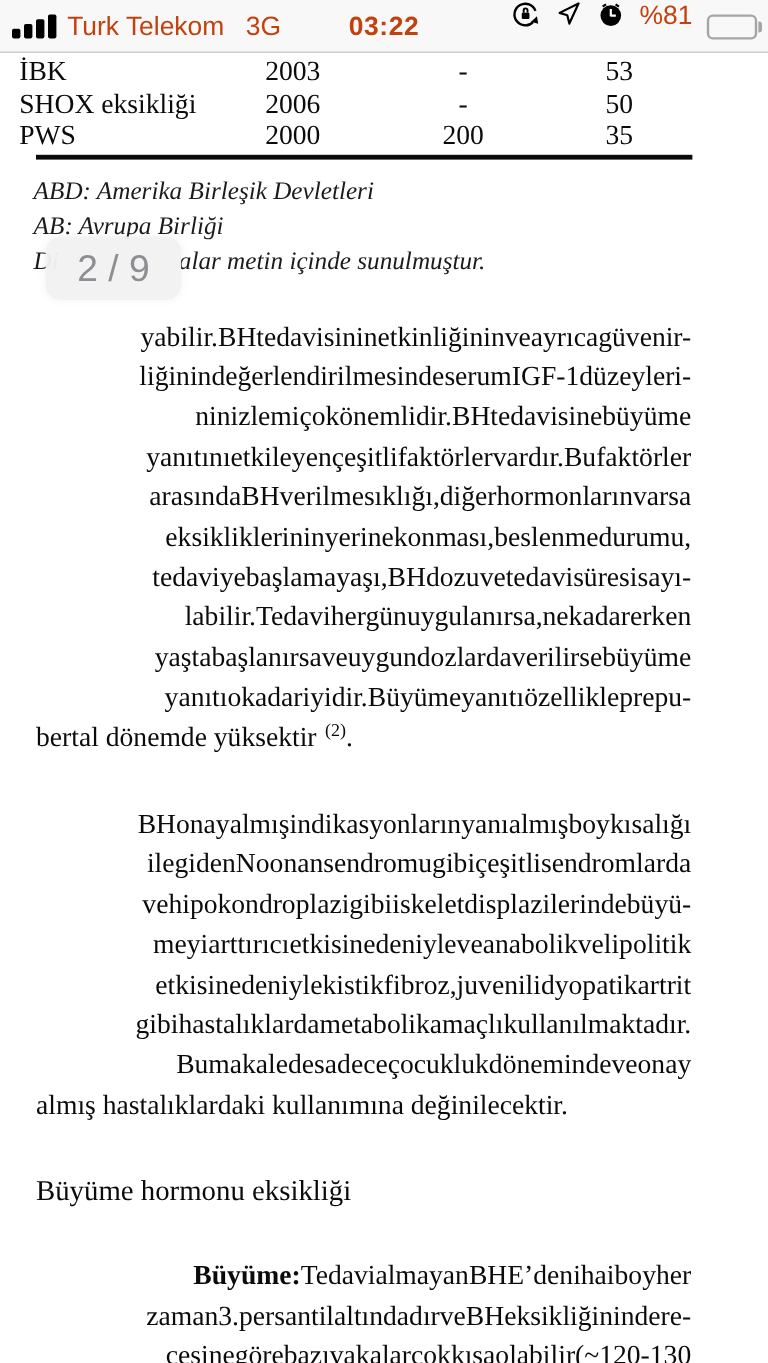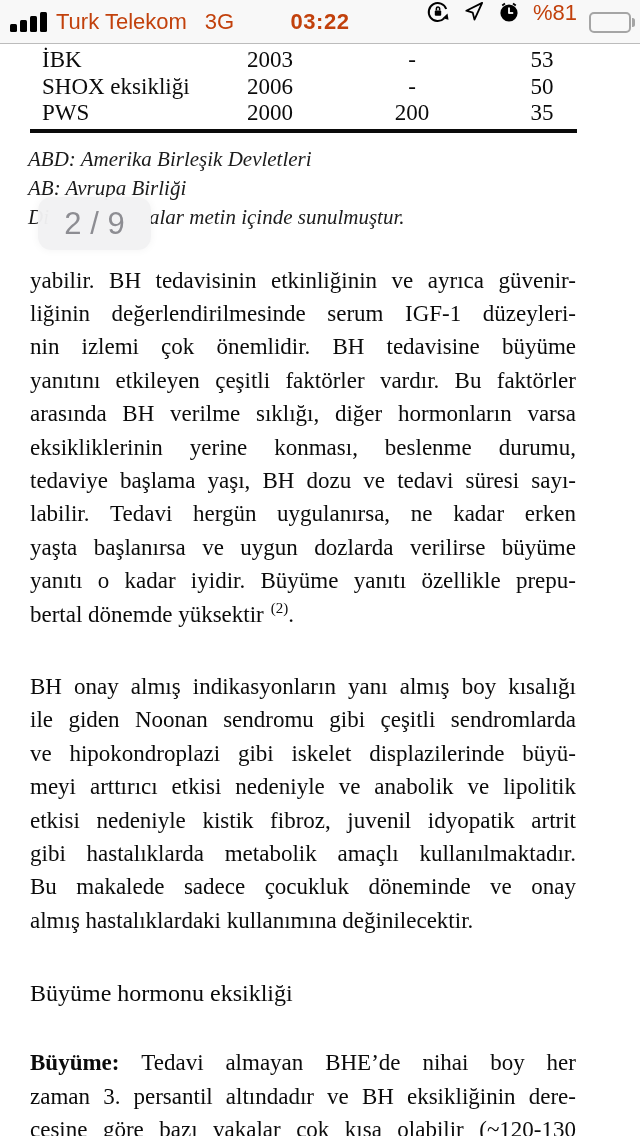--- a/index.html
+++ b/index.html
@@ -29,39 +29,39 @@
   .sb-right svg{display:block}
   .battery{display:flex;align-items:center}
   .battery-body{
     width:42px;height:21px;border:2px solid #a5a5a5;border-radius:5px;
     box-sizing:border-box;padding:1.5px;background:#f8f8f8;
   }
   .battery-fill{height:100%;width:81%;background:#000;border-radius:2px}
   .battery-tip{width:3px;height:9px;background:#a5a5a5;border-radius:0 2.5px 2.5px 0;margin-left:1px}
   
   .doc{position:relative;background:#fff}
-  .dtable{padding:3px 0 0 42px;font-size:23px}
+  .dtable{padding:3px 0 0 16px;font-size:23px}
   .trow{display:flex;line-height:26.5px}
   .c1{width:205px}.c2{width:95px}.c3{width:140px;text-align:center}.c4{width:120px;text-align:center}
   .rule{margin:2px 0 0 30px;width:547px;height:4px;background:#0a0a0a}
   .footnotes{margin:12px 0 0 28px;font-style:italic;font-size:21px;color:#1b1b1b}
   .fn{line-height:29px}
   .fn3{position:relative;height:29px}
   .fn3 .frag-end{position:absolute;left:121px;top:0}
   
   .page-pill{
     position:absolute;left:38px;top:197px;width:113px;height:53px;
     background:rgba(242,242,243,.97);border-radius:13px;
     box-shadow:0 0 8px rgba(0,0,0,.05);
     display:flex;align-items:center;justify-content:center;
     font-family:"Liberation Sans",sans-serif;font-size:31px;color:#8d8d92;
   }
   
   .bodytext{padding:0 64px 0 30px;font-size:23px}
-  .jline{display:flex;justify-content:space-between}
+  .jline{display:flex;justify-content:flex-end}
   .jline span{line-height:33.4px;white-space:pre}
   .pline{line-height:33.4px}
   .b{font-weight:700}
   .sup{font-size:15px;vertical-align:9px;margin-left:7px;line-height:0}
   .p1{margin-top:32px}
   .p2{margin-top:39px}
   .heading{margin:40px 0 0 30px;font-size:24px;font-weight:400;line-height:33px}
   .p3{margin-top:36px}
 </style>
 </head>

